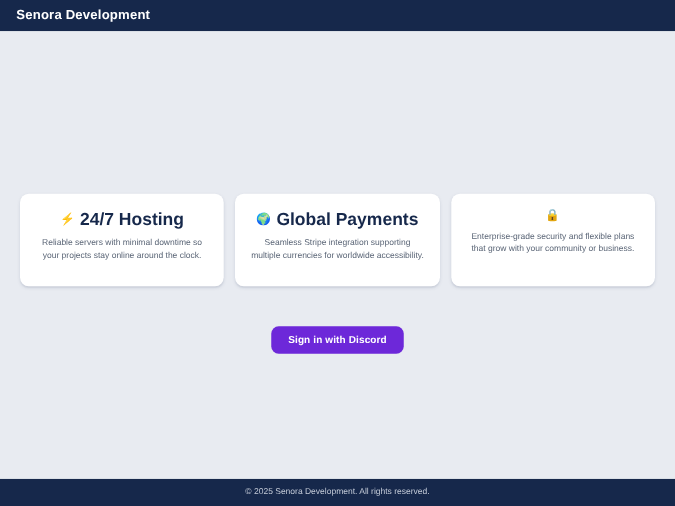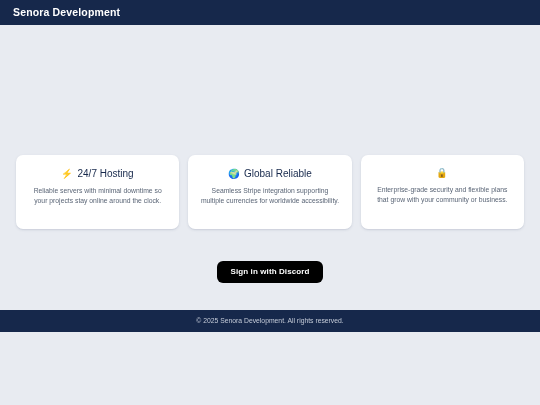--- a/index.html
+++ b/index.html
@@ -10,21 +10,21 @@
   body {
     width: 540px;
     height: 405px;
     overflow: hidden;
     background: #e8ebf1;
     font-family: "Liberation Sans", sans-serif;
     -webkit-font-smoothing: antialiased;
   }
   .page {
     width: 540px;
-    height: 332px;
+    height: 405px;
     display: flex;
     flex-direction: column;
     position: relative;
     background: #e8ebf1;
   }
 
   
   .topbar {
     height: 25px;
     flex: 0 0 25px;
@@ -77,22 +77,22 @@
     justify-content: center;
     gap: 4px;
     margin-bottom: 7px;
   }
   .card-emoji {
     font-size: 9.5px;
     line-height: 1;
     display: inline-block;
   }
   .card-title {
-    font-size: 10px;
-    font-weight: normal;
+    font-size: 14px;
+    font-weight: bold;
     color: #16284b;
     line-height: 1.1;
     white-space: nowrap;
   }
   .card-body {
     font-size: 6.8px;
     line-height: 10px;
     color: #5a6576;
     text-align: center;
     margin: 0;
@@ -101,21 +101,21 @@
   
   .cta-row {
     position: absolute;
     left: 0;
     right: 0;
     top: 236px;
     display: flex;
     justify-content: center;
   }
   .discord-btn {
-    background: #000000;
+    background: #6d28d9;
     color: #ffffff;
     font-family: "Liberation Sans", sans-serif;
     font-size: 8px;
     font-weight: bold;
     border: none;
     border-radius: 6px;
     padding: 0 14px;
     height: 22px;
     line-height: 22px;
     cursor: pointer;
@@ -156,21 +156,21 @@
         <div class="card-head">
           <span class="card-emoji">⚡</span>
           <span class="card-title">24/7 Hosting</span>
         </div>
         <p class="card-body">Reliable servers with minimal downtime so your projects stay online around the clock.</p>
       </div>
 
       <div class="card">
         <div class="card-head">
           <span class="card-emoji">🌍</span>
-          <span class="card-title">Global Reliable</span>
+          <span class="card-title">Global Payments</span>
         </div>
         <p class="card-body">Seamless Stripe integration supporting multiple currencies for worldwide accessibility.</p>
       </div>
 
       <div class="card">
         <div class="card-head">
           <span class="card-emoji">🔒</span>
         </div>
         <p class="card-body">Enterprise-grade security and flexible plans that grow with your community or business.</p>
       </div>

